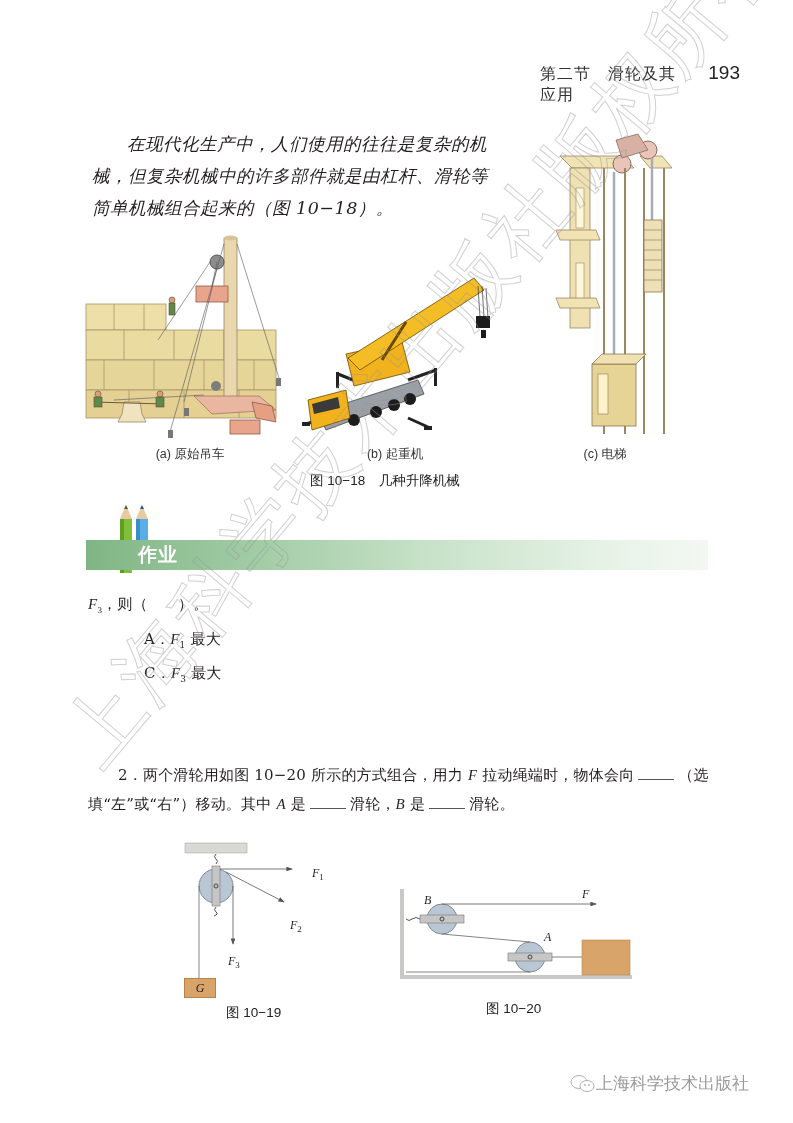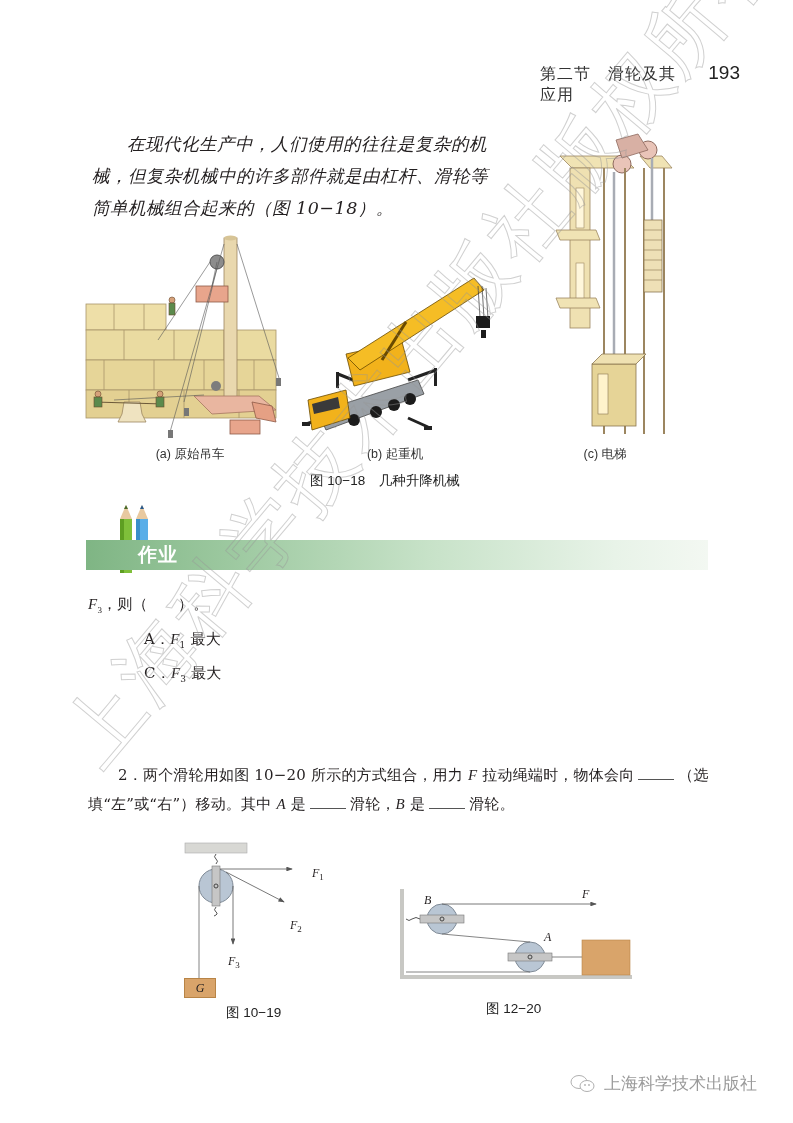--- a/index.html
+++ b/index.html
@@ -36,21 +36,21 @@
   .it { font-style: italic; font-family: "Liberation Serif", serif; }
   sub { font-size: 9px; font-style: normal; }
   .blank { display: inline-block; border-bottom: 1px solid #555; width: 36px; height: 14px; vertical-align: baseline; margin: 0 4px; }
 
   
   .wm { left: 40px; top: 720px; transform: rotate(-50deg); transform-origin: left top;
         font-family: "DejaVu Sans", sans-serif; font-size: 78px; color: transparent;
         -webkit-text-stroke: 1px rgba(150,150,150,0.45); white-space: nowrap; letter-spacing: 4px; pointer-events: none; }
 
   
-  .footer { left: 570px; top: 1072px; display: flex; align-items: center; gap: 8px; color: #9a9a9a; font-family: "DejaVu Sans", sans-serif; font-size: 17px; }
+  .footer { left: 570px; top: 1072px; display: flex; align-items: center; color: #9a9a9a; font-family: "DejaVu Sans", sans-serif; font-size: 17px; }
 </style>
 </head>
 <body>
 
 <div class="abs run-head">
   <span class="sec">第二节　滑轮及其应用</span>
   <span class="pg">193</span>
 </div>
 
 <div class="abs intro">
@@ -299,21 +299,21 @@
     <line x1="46" y1="49" x2="134" y2="57" stroke="#666" stroke-width="0.8"></line>
     <line x1="10" y1="87" x2="134" y2="87" stroke="#666" stroke-width="0.8"></line>
     <line x1="156" y1="72" x2="186" y2="72" stroke="#666" stroke-width="0.8"></line>
 
     <rect x="186" y="55" width="48" height="35" fill="#d9a46a" stroke="#b88446" stroke-width="0.6"></rect>
   </svg>
   <span class="abs it" style="left:28px;top:8px;font-size:12px;">B</span>
   <span class="abs it" style="left:148px;top:45px;font-size:12px;">A</span>
   <span class="abs it" style="left:186px;top:2px;font-size:12px;">F</span>
 </div>
-<div class="abs fig-title" style="left:486px;top:1000px;">图 12−20</div>
+<div class="abs fig-title" style="left:486px;top:1000px;">图 10−20</div>
 
 <div class="abs wm">上海科学技术出版社版权所有</div>
 
 <div class="abs footer">
   <svg width="26" height="20" viewBox="0 0 26 20">
     <ellipse cx="9" cy="8" rx="8" ry="6.5" fill="none" stroke="#b0b0b0" stroke-width="1"></ellipse>
     <ellipse cx="17" cy="12" rx="7" ry="5.5" fill="#fff" stroke="#b0b0b0" stroke-width="1"></ellipse>
     <circle cx="15" cy="11" r="0.9" fill="#b0b0b0"></circle>
       <circle cx="19" cy="11" r="0.9" fill="#b0b0b0"></circle>
   </svg>

